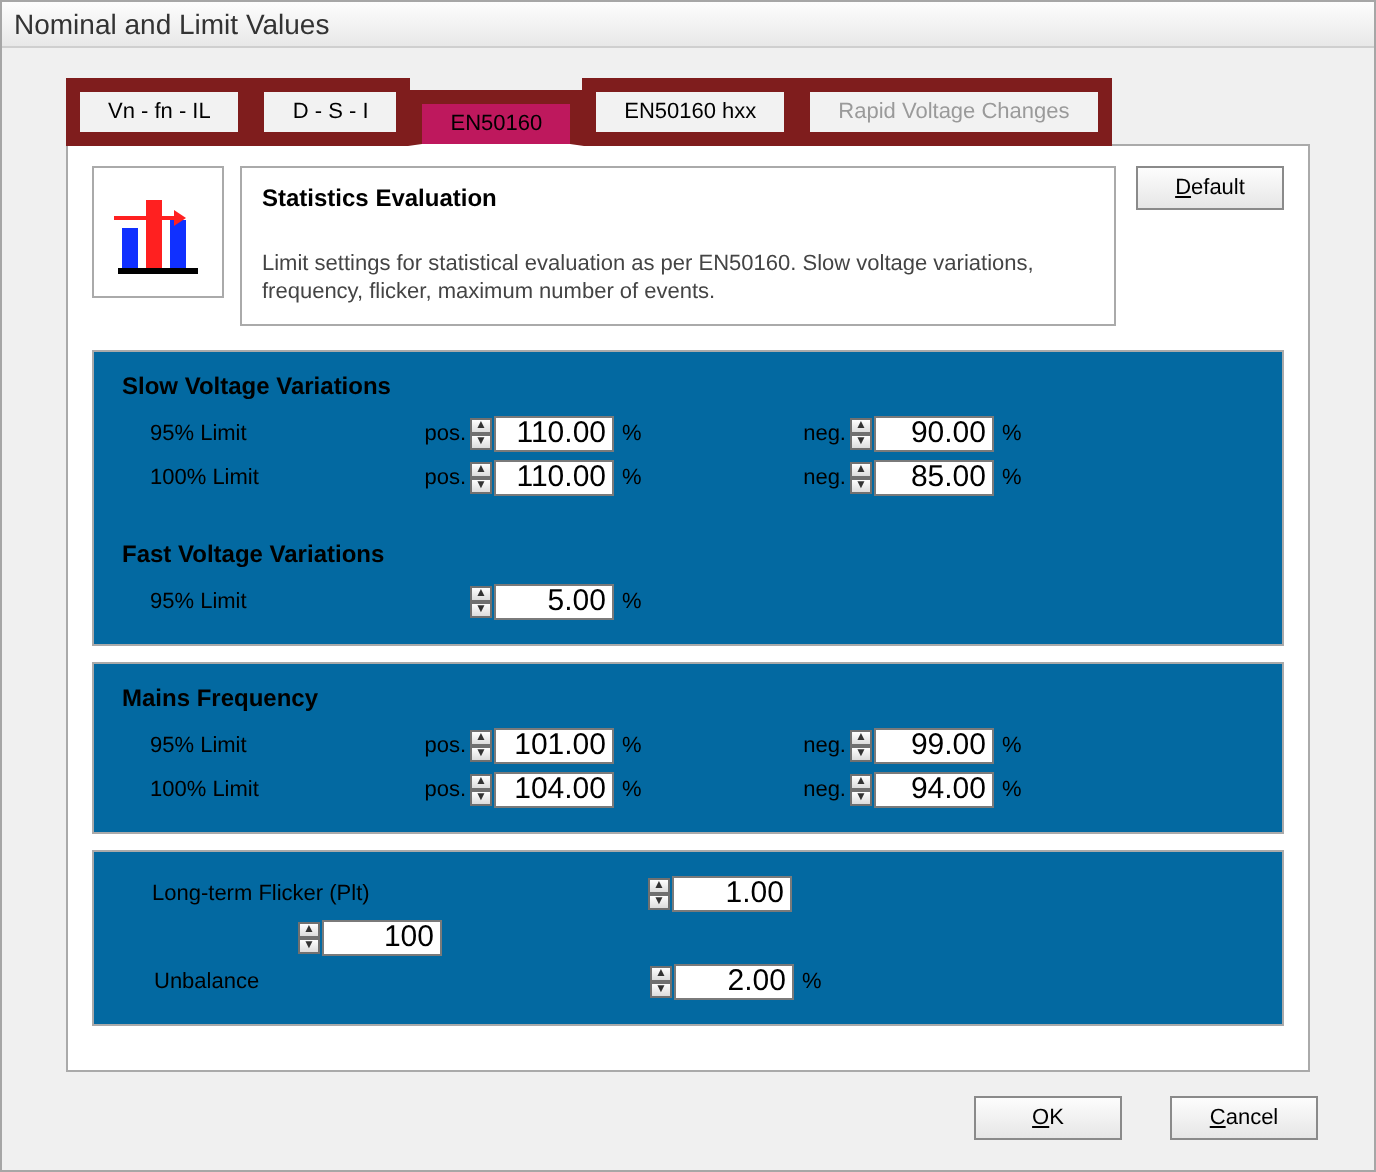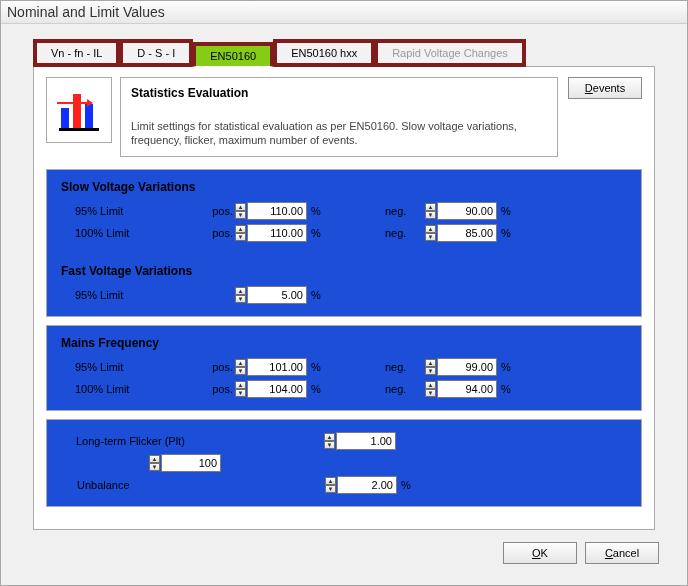--- a/index.html
+++ b/index.html
@@ -1,43 +1,43 @@
 <!DOCTYPE html>
 <html><head>
 <meta charset="utf-8">
 <style>
 html,body{margin:0;padding:0;font-family:"Segoe UI",Tahoma,Arial,sans-serif;font-size:11px;color:#000;background:#fff}
 .window{width:688px;height:586px;border:1px solid #a6a6a6;background:#f0f0f0;display:flex;flex-direction:column;box-sizing:border-box}
 .titlebar{height:22px;line-height:22px;padding:0 6px;background:linear-gradient(#fdfdfd,#e8e8e8);border-bottom:1px solid #cfcfcf;font-size:14px;color:#333}
 .tabbar{display:flex;align-items:flex-end;padding:14px 32px 0 32px;position:relative}
-.tab{height:20px;line-height:20px;padding:0 14px;border:4px solid #7f1d1d;background:#f2f2f2;margin-right:-1px;position:relative;top:1px;cursor:default;font-size:11px}
-.tab.active{background:#84cc16;border-bottom:1px solid #fff;z-index:2}
+.tab{height:20px;line-height:20px;padding:0 14px;border:7px solid #7f1d1d;background:#f2f2f2;margin-right:-1px;position:relative;top:1px;cursor:default;font-size:11px}
+.tab.active{background:#be185d;border-bottom:1px solid #fff;z-index:2}
 .tab.disabled{color:#9a9a9a}
 .tabpage{margin:0 32px 0 32px;border:1px solid #aaa;background:#fff;padding:10px 12px 14px 12px}
 .toprow{display:flex;align-items:flex-start;margin-bottom:12px}
 .iconbox{border:1px solid #aaa;padding:6px;margin-right:8px;background:#fff}
 .descbox{flex:1;border:1px solid #aaa;padding:8px 10px;background:#fff}
 .desctitle{font-weight:bold;font-size:12px;margin-bottom:19px}
 .desctext{color:#444;line-height:1.3}
 .defaultbtn{width:56px;height:22px;margin-left:10px}
-.section{border:1px solid #aaa;background:#1d4ed8;padding:10px 14px;margin-bottom:8px}
+.section{border:1px solid #aaa;background:#0369a1;padding:10px 14px;margin-bottom:8px}
 .section h3{margin:0 0 6px 0;font-size:12px;font-weight:bold}
 .row{display:flex;align-items:center;height:22px}
 .row .lbl{width:120px;padding-left:14px}
 .row .pos{width:38px;text-align:right;padding-right:2px}
 .row .spin{display:flex;align-items:center}
 .row .unit{width:18px;padding-left:4px}
 .row .gap{width:56px}
-.row .neg{width:38px;padding-right:2px}
-.numinput{width:52px;height:16px;border:1px solid #7a7a7a;text-align:right;padding:0 3px;font-family:inherit;font-size:11px;background:#fff}
+.row .neg{width:38px;text-align:right;padding-right:2px}
+.numinput{width:52px;height:16px;border:1px solid #7a7a7a;text-align:right;padding:0 3px;font-family:inherit;font-size:15px;background:#fff}
 .spbtns{display:flex;flex-direction:column;margin-right:1px}
 .spb{width:11px;height:8px;border:1px solid #707070;background:linear-gradient(#fefefe,#dcdcdc);font-size:6px;line-height:6px;text-align:center;cursor:default;color:#333;box-sizing:border-box}
 .radio{margin:0 2px 0 6px;vertical-align:middle}
 .freqtext{padding-left:14px;margin-bottom:6px}
-.btnrow{display:flex;justify-content:flex-end;padding:12px 28px 0 0;gap:8px}
+.btnrow{display:flex;justify-content:flex-end;padding:12px 28px 0 0;gap:24px}
 .wbtn{width:74px;height:22px;background:linear-gradient(#fdfdfd,#e6e6e6);border:1px solid #8a8a8a;font-family:inherit;font-size:11px;cursor:default}
 .mn{text-decoration:underline}
 svg{display:block}
 </style>
 </head>
 <body>
 
 <div class="window">
   <div class="titlebar">Nominal and Limit Values</div>
 
@@ -60,21 +60,21 @@
           <rect x="20" y="10" width="8" height="34" fill="#ff2020"></rect>
           <rect x="32" y="20" width="8" height="24" fill="#1030ff"></rect>
           <rect x="4" y="18" width="30" height="2" fill="#ff2020"></rect>
           <polygon points="34,15 34,23 40,19" fill="#ff2020"></polygon>
         </svg>
       </div>
       <div class="descbox">
         <div class="desctitle">Statistics Evaluation</div>
         <div class="desctext">Limit settings for statistical evaluation as per EN50160. Slow voltage variations, frequency, flicker, maximum number of events.</div>
       </div>
-      <button class="wbtn defaultbtn"><span class="mn">D</span><span>events</span></button>
+      <button class="wbtn defaultbtn"><span class="mn">D</span><span>efault</span></button>
     </div>
 
     <div class="section">
       <h3>Slow Voltage Variations</h3>
 
       <div class="row">
         <span class="lbl">95% Limit</span>
         <span class="pos">pos.</span>
         <span class="spin">
             <span class="spbtns">

